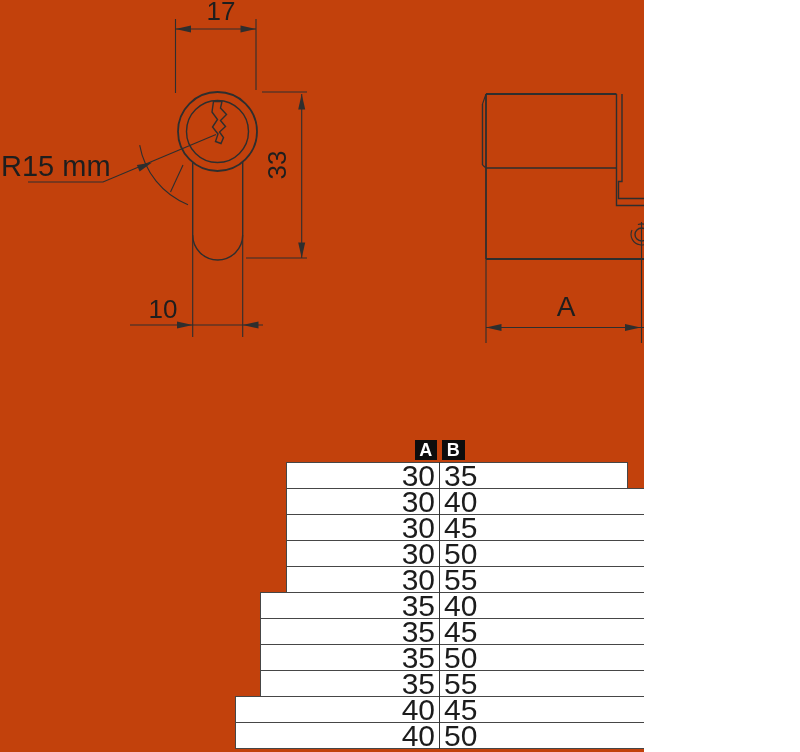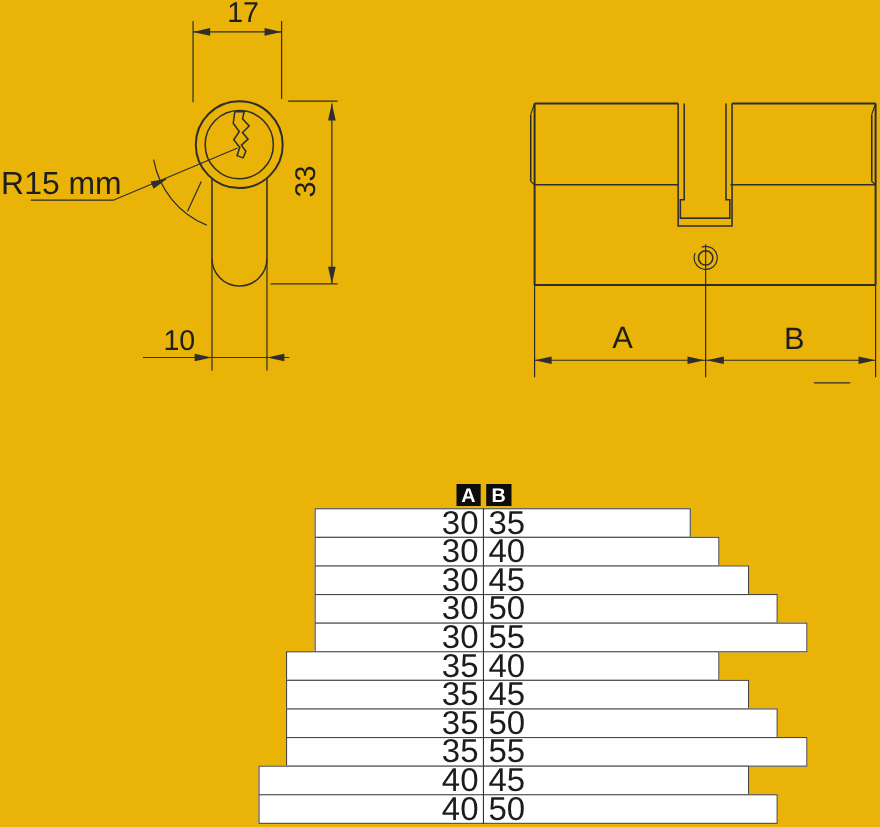--- a/index.html
+++ b/index.html
@@ -1,17 +1,17 @@
 <!DOCTYPE html>
 <html><head>
 <meta charset="utf-8">
 <style>
   html,body { margin:0; padding:0; background:#fff; }
   #stage {
-    position:relative; width:800px; height:752px; background:#eab308;
+    position:relative; width:644px; height:752px; background:#c2410c;
     overflow:hidden; font-family:"Liberation Sans", sans-serif;text-decoration:underline;
   }
   svg { position:absolute; overflow:visible; }
   svg text { font-family:"Liberation Sans", sans-serif; fill:#1e1e1e; }
   .geo   { stroke:#2e2e2e; stroke-width:1.8; fill:none; }
   .geo2  { stroke:#2e2e2e; stroke-width:1.4; fill:none; }
   .dim   { stroke:#2e2e2e; stroke-width:1.1; fill:none; }
   .arrow { fill:#2e2e2e; stroke:none; }
   .dimtext { font-size:26px; }
   .bar {

